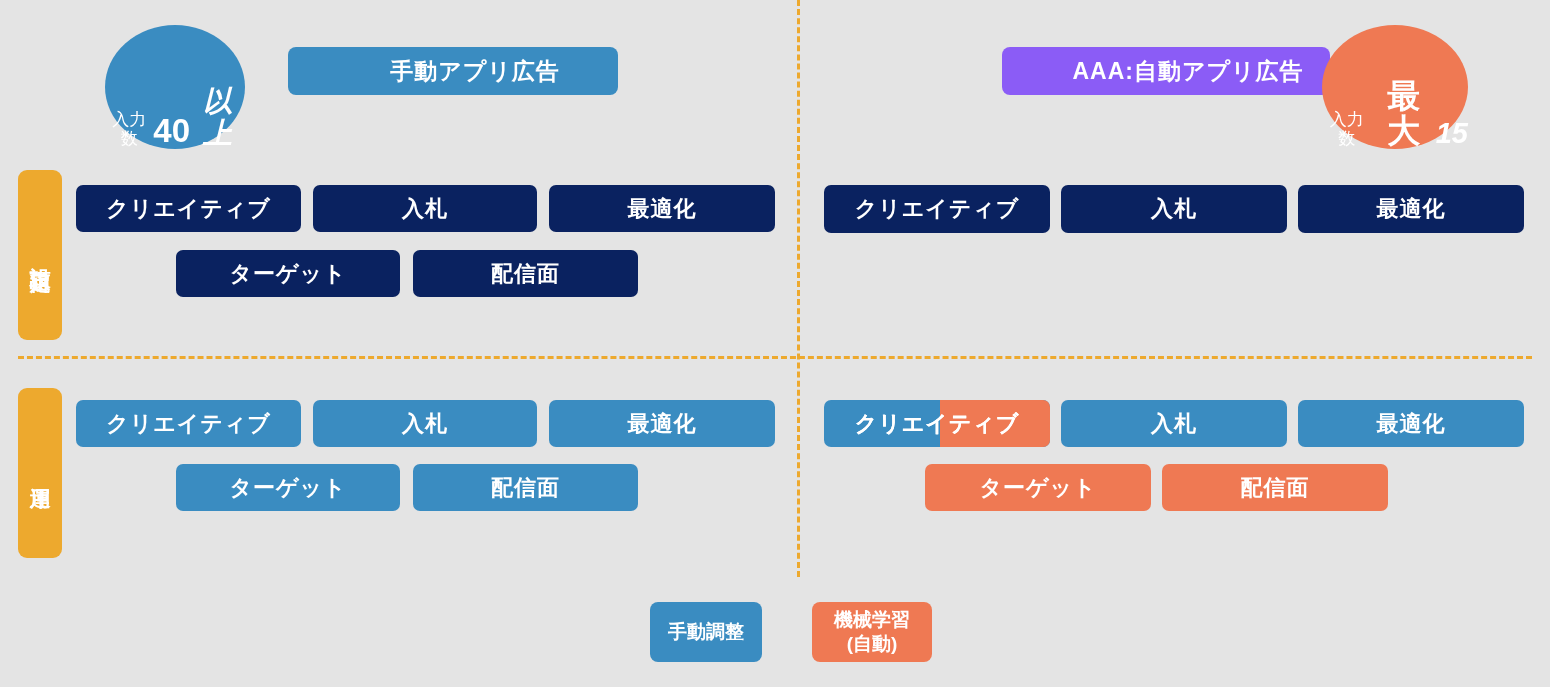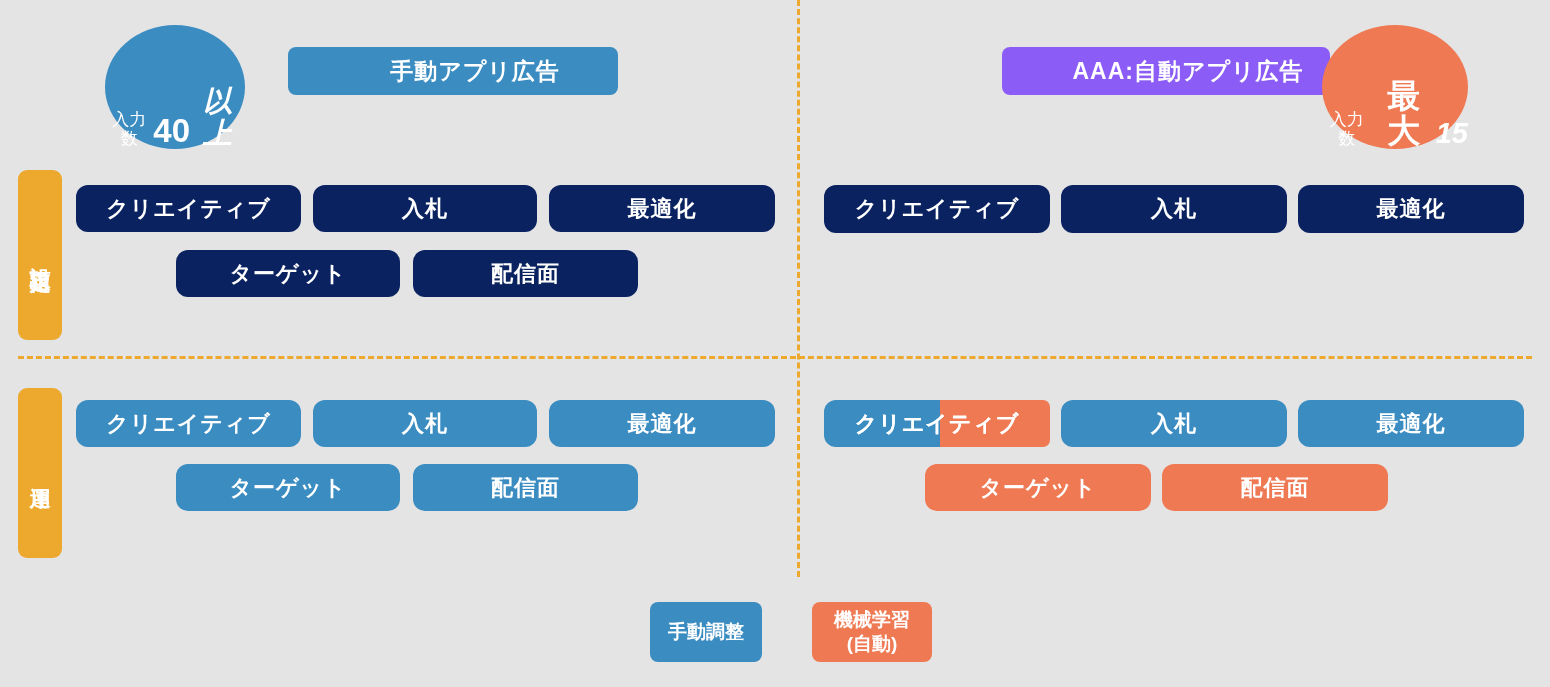--- a/index.html
+++ b/index.html
@@ -133,21 +133,21 @@
     left: 1002px;
     top: 47px;
     width: 284px;
     height: 48px;
     background: #8b5cf6;
   }
 
   
   .chip {
     position: absolute;
-    border-radius: 12px;
+    border-radius: 7px;
     color: #ffffff;
     font-weight: bold;
     font-size: 22px;
     display: flex;
     align-items: center;
     justify-content: center;
     letter-spacing: 1px;
     box-sizing: border-box;
   }
   .chip.navy  { background: #0a2260; }

